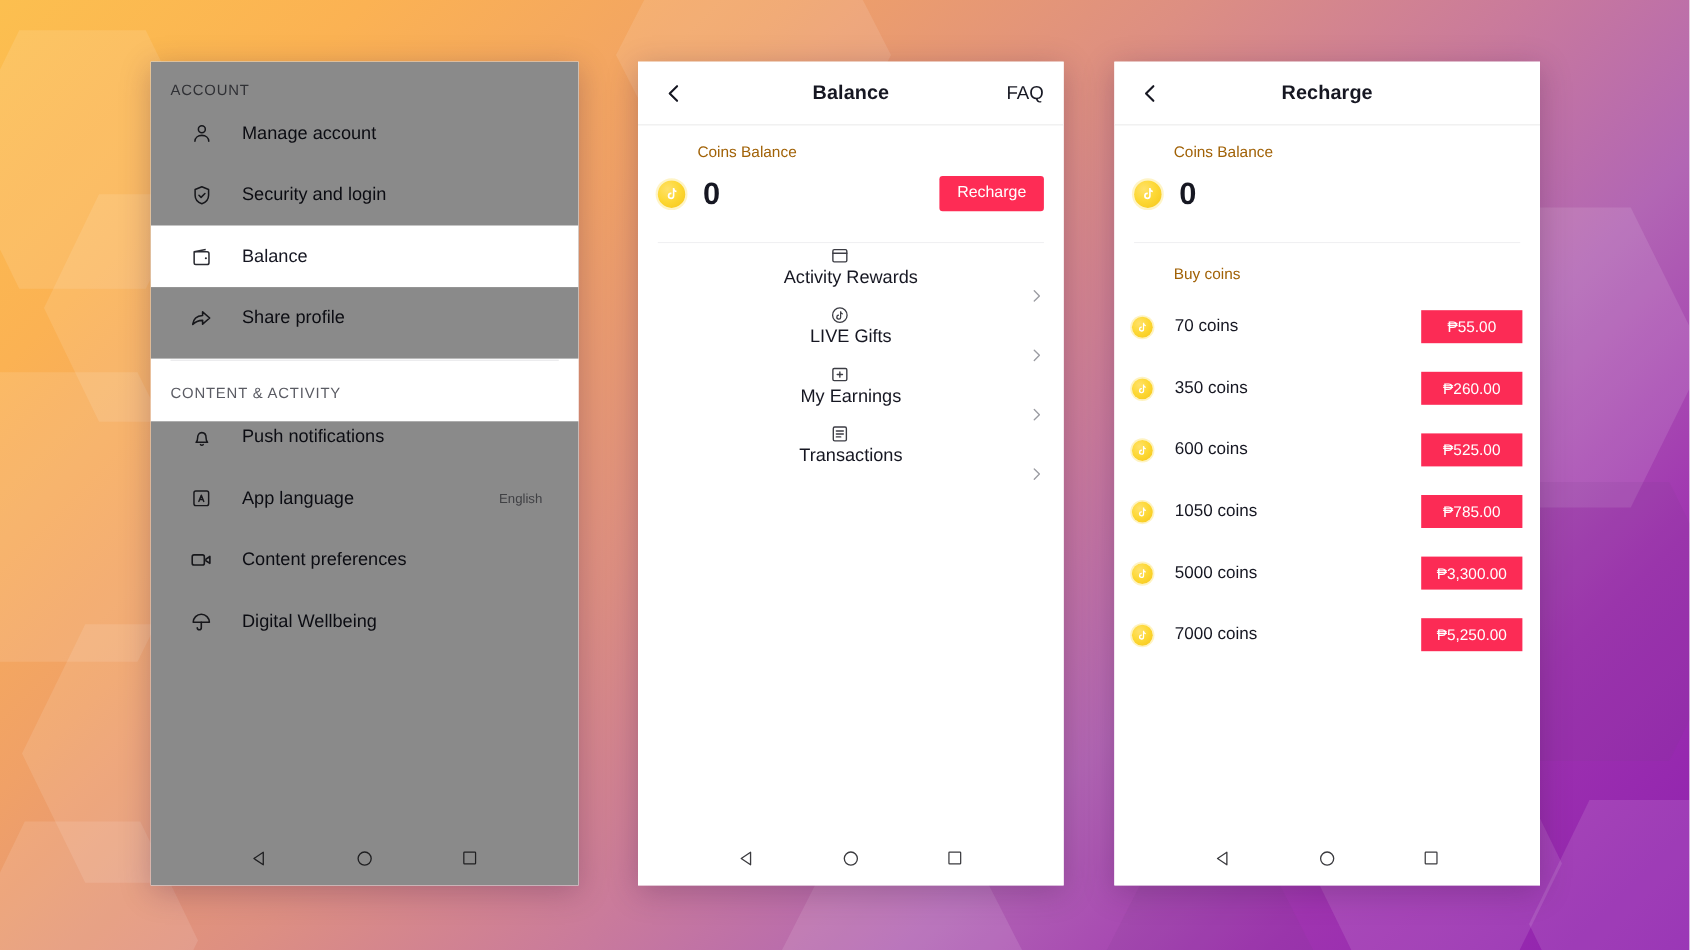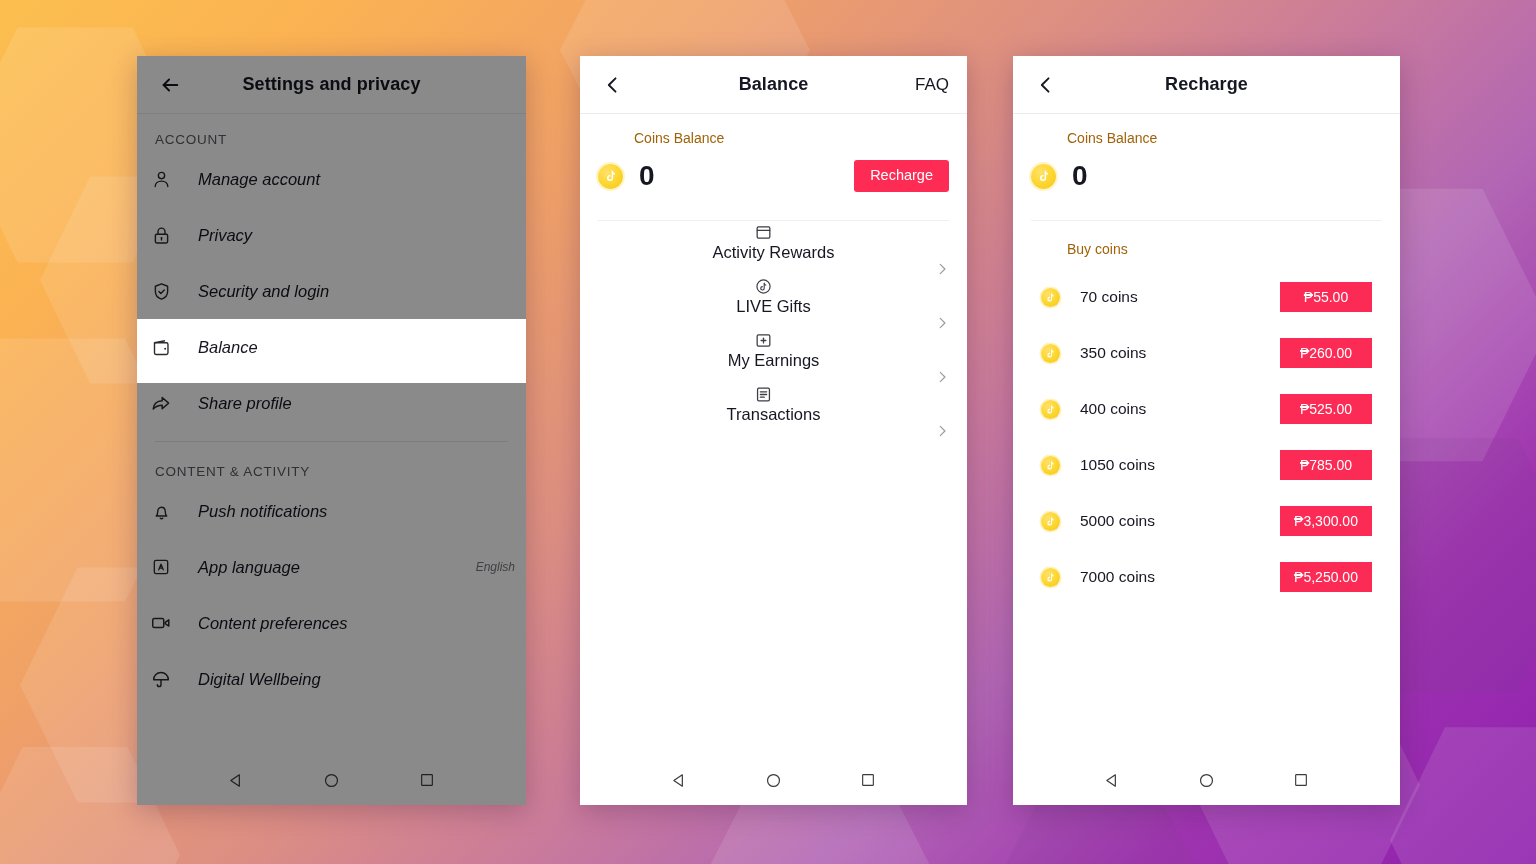--- a/index.html
+++ b/index.html
@@ -99,23 +99,22 @@
     font-size: 13.5px;
     color: #5a5b63;
     letter-spacing: .75px;
     padding: 18px 18px 4px 18px;
     font-weight: 400;
   }
   .srow {
     display: flex;
     align-items: center;
     height: 56px;
-    padding: 0 11px;
+    padding: 0 33px;
     position: relative;
-    font-style: italic;
   }
   .srow .ic {
     width: 26px; height: 26px;
     flex: 0 0 26px;
     display: flex; align-items: center; justify-content: center;
     margin-right: 24px;
   }
   .srow .lbl {
     font-size: 16.5px;
     color: #161722;
@@ -193,21 +192,21 @@
     margin-right: 20px;
   }
   .nav-item .lbl { font-size: 16.5px; color: #161722; }
   .nav-item .chev { margin-left: auto; display:flex; }
 
   
   .pkg-row {
     display: flex;
     align-items: center;
     height: 56px;
-    padding: 0 28px;
+    padding: 0 16px;
   }
   .pkg-row .coin { margin-right: 0; }
   .pkg-row .pkg-label {
     font-size: 15.5px;
     color: #161722;
     margin-left: 20px;
   }
   .price-btn {
     margin-left: auto;
     background: #fc2b55;
@@ -250,55 +249,35 @@
     <div class="hex" style="left:1130px; top:420px;  width:260px; height:280px;"></div>
     <div class="hex" style="left:1280px; top:180px;  width:270px; height:290px;"></div>
     <div class="hex dark" style="left:1330px; top:430px; width:250px; height:270px;"></div>
     <div class="hex" style="left:1190px; top:660px;  width:230px; height:250px;"></div>
     <div class="hex" style="left:1390px; top:720px;  width:220px; height:240px;"></div>
     <div class="hex dark" style="left:980px;  top:790px; width:240px; height:250px;"></div>
   </div>
 
   <div class="phone" id="phone1">
 
-    <div class="appbar">
-      <div class="icon-btn">
-        <svg width="22" height="22" viewBox="0 0 24 24" fill="none" stroke="#161722" stroke-width="2" stroke-linecap="round" stroke-linejoin="round">
-          <line x1="20" y1="12" x2="5" y2="12"></line>
-            <polyline points="11,18 5,12 11,6"></polyline>
-        </svg>
-      </div>
-      <div class="title">Settings and privacy</div>
-    </div>
 
     <div class="body-scroll" style="position:relative;">
 
       <div class="section-label">ACCOUNT</div>
 
       <div class="srow">
         <span class="ic">
           <svg width="21" height="21" viewBox="0 0 24 24" fill="none" stroke="#2b2c33" stroke-width="1.6" stroke-linecap="round">
             <circle cx="12" cy="7.5" r="3.6"></circle>
               <path d="M4.8 20c0-3.8 3.2-6.2 7.2-6.2s7.2 2.4 7.2 6.2"></path>
           </svg>
         </span>
         <span class="lbl">Manage account</span>
       </div>
 
-      <div class="srow">
-        <span class="ic">
-          <svg width="21" height="21" viewBox="0 0 24 24" fill="none" stroke="#2b2c33" stroke-width="1.6" stroke-linecap="round">
-            <rect x="5" y="10.5" width="14" height="10" rx="1.6"></rect>
-              <path d="M8 10.5V7.6a4 4 0 0 1 8 0v2.9"></path>
-              <circle cx="12" cy="14.7" r="1.1" fill="#2b2c33" stroke="none"></circle>
-              <line x1="12" y1="15.4" x2="12" y2="17.2"></line>
-          </svg>
-        </span>
-        <span class="lbl">Privacy</span>
-      </div>
 
       <div class="srow">
         <span class="ic">
           <svg width="21" height="21" viewBox="0 0 24 24" fill="none" stroke="#2b2c33" stroke-width="1.6" stroke-linecap="round" stroke-linejoin="round">
             <path d="M12 3.2 19 6v6.1c0 4.3-2.9 7.4-7 8.7-4.1-1.3-7-4.4-7-8.7V6z"></path>
               <polyline points="9,12 11.2,14.2 15.2,10.2"></polyline>
           </svg>
         </span>
         <span class="lbl">Security and login</span>
       </div>
@@ -554,21 +533,21 @@
         <span class="pkg-label">350 coins</span>
         <button class="price-btn">₱260.00</button>
       </div>
 
       <div class="pkg-row">
         <span class="coin small">
           <svg width="11" height="11" viewBox="0 0 24 24" fill="#ffffff">
               <path d="M15.6 3.2h-2.5v12.3a2.6 2.6 0 1 1-2.1-2.55v-2.6a5.2 5.2 0 1 0 4.6 5.15V8.7c.9.7 2 1.1 3.2 1.15V7.3c-1.8-.1-3.2-1.9-3.2-4.1z"></path>
             </svg>
         </span>
-        <span class="pkg-label">400 coins</span>
+        <span class="pkg-label">600 coins</span>
         <button class="price-btn">₱525.00</button>
       </div>
 
       <div class="pkg-row">
         <span class="coin small">
           <svg width="11" height="11" viewBox="0 0 24 24" fill="#ffffff">
               <path d="M15.6 3.2h-2.5v12.3a2.6 2.6 0 1 1-2.1-2.55v-2.6a5.2 5.2 0 1 0 4.6 5.15V8.7c.9.7 2 1.1 3.2 1.15V7.3c-1.8-.1-3.2-1.9-3.2-4.1z"></path>
             </svg>
         </span>
         <span class="pkg-label">1050 coins</span>

